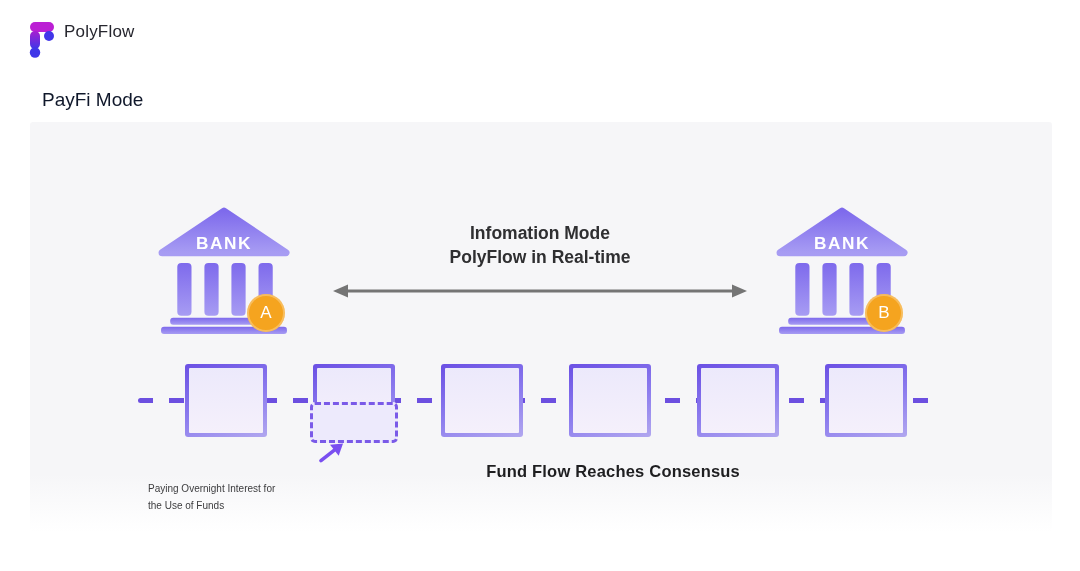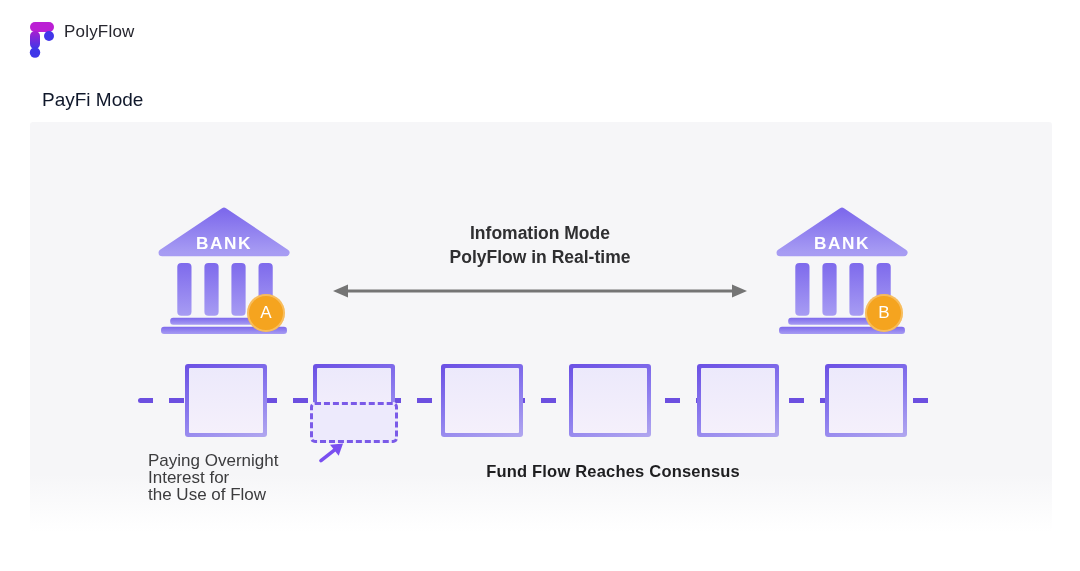--- a/index.html
+++ b/index.html
@@ -49,22 +49,22 @@
     width:100%;height:100%;border-radius:1px;
     background:linear-gradient(180deg,#ece9fb 0%,#f5f0fb 100%);
   }
   .block-dashed{
     position:absolute;left:-3px;right:-3px;top:38px;bottom:-6px;
     border:3px dashed #7a5ae8;border-radius:5px;background:#edeafc;
   }
   
   .interest-arrow{position:absolute;left:285px;top:314px;}
   .interest-caption{
-    position:absolute;left:118px;top:330px;width:190px;
-    font-size:17px;color:#3c3c3e;line-height:17px;
+    position:absolute;left:118px;top:358px;width:190px;
+    font-size:10px;color:#3c3c3e;line-height:17px;
   }
   .consensus-caption{
     position:absolute;left:310px;top:340px;width:400px;text-align:right;
     font-size:16.5px;font-weight:600;color:#1e1e20;letter-spacing:.2px;
   }
 </style>
 </head>
 <body>
 
 <div class="logo">
@@ -178,18 +178,18 @@
     <svg width="34" height="32" viewBox="0 0 34 32">
       <g transform="rotate(-38 17 16)">
         <line x1="3" y1="16" x2="22" y2="16" stroke="#7a4ff0" stroke-width="3.6" stroke-linecap="round"></line>
         <polygon points="20,9 31,16 20,23" fill="#7a4ff0"></polygon>
       </g>
     </svg>
   </div>
 
   <div class="interest-caption">
     <div>Paying Overnight Interest for</div>
-    <div>the Use of Flow</div>
+    <div>the Use of Funds</div>
   </div>
 
   <div class="consensus-caption">Fund Flow Reaches Consensus</div>
 
 </div>
 
 </body></html>

